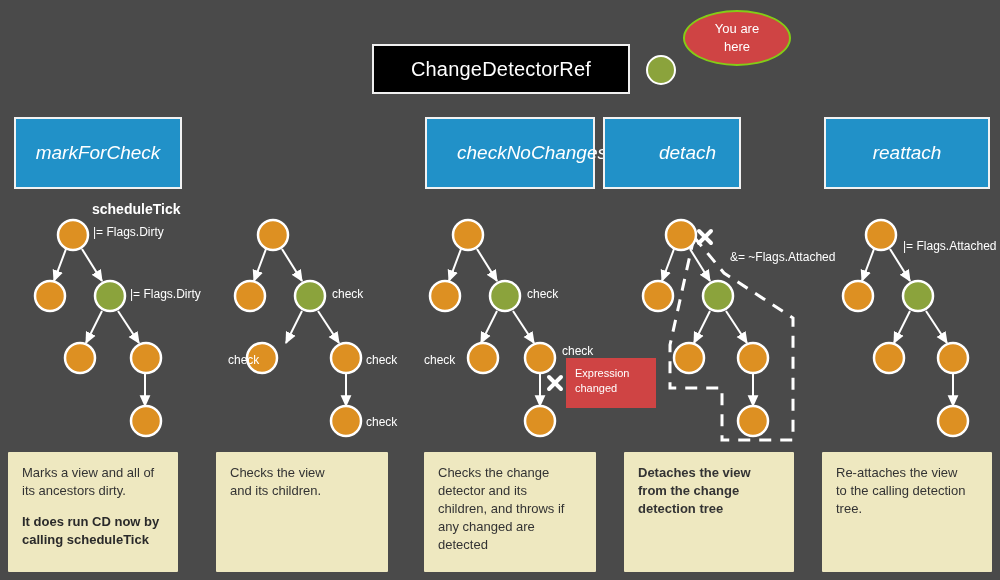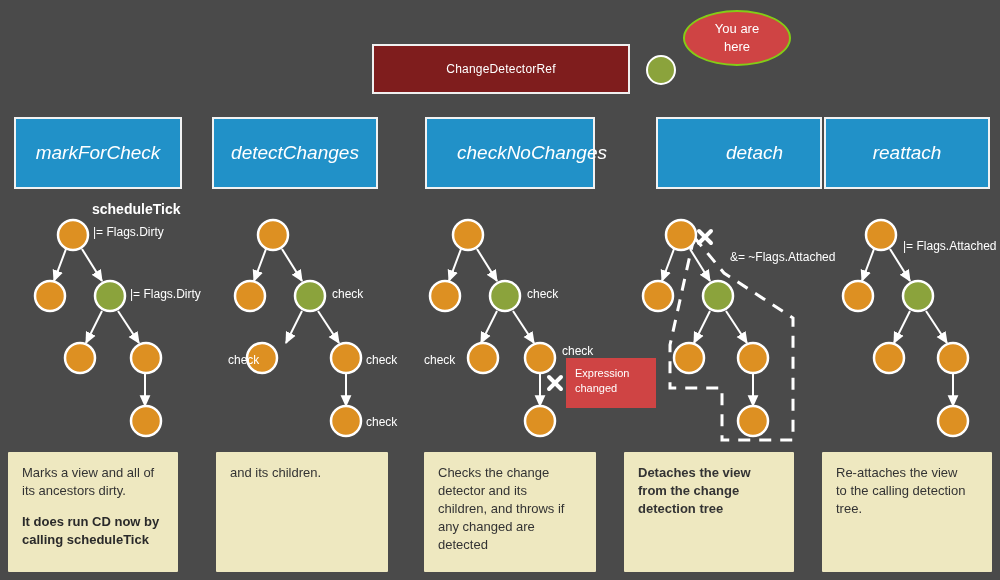--- a/index.html
+++ b/index.html
@@ -10,25 +10,25 @@
     font-family:"Liberation Sans", sans-serif;
     overflow:hidden;
     position:relative;
   }
   #stage{position:absolute;left:0;top:0;width:1000px;height:580px;}
 
   
   .title-box{
     position:absolute;
     left:372px;top:44px;width:258px;height:50px;
-    background:#7f1d1d;
+    background:#000000;
     border:2px solid #f0f0f0;
     box-sizing:border-box;
     display:flex;align-items:center;justify-content:center;
-    color:#ffffff;font-size:12px;letter-spacing:.2px;
+    color:#ffffff;font-size:20px;letter-spacing:.2px;
   }
   .here-dot{
     position:absolute;left:646px;top:55px;width:30px;height:30px;
     border-radius:50%;
     background:#8ba33c;border:2px solid #ffffff;box-sizing:border-box;
   }
   .callout{
     position:absolute;left:683px;top:10px;width:108px;height:56px;
     background:#cf4444;border:2px solid #84cc16;box-sizing:border-box;
     border-radius:50%/50%;
@@ -85,27 +85,24 @@
   <div class="callout">
     <div>
       <span>You are</span><br>
       <span>here</span>
     </div>
   </div>
 
   <div class="method-box" style="left:14px;width:168px;">
     <span>markForCheck</span>
   </div>
-  <div class="method-box" style="left:212px;width:166px;">
-    <span>detectChanges</span>
-  </div>
   <div class="method-box" style="left:425px;width:170px;padding-left:44px;">
     <span>checkNoChanges</span>
   </div>
-  <div class="method-box" style="left:656px;width:166px;padding-left:31px;">
+  <div class="method-box" style="left:603px;width:138px;padding-left:31px;">
     <span>detach</span>
   </div>
   <div class="method-box" style="left:824px;width:166px;">
     <span>reattach</span>
   </div>
 
   <svg class="trees" viewBox="0 0 1000 580">
     <defs>
       <marker id="arw" markerWidth="7" markerHeight="7" refX="5.4" refY="3" orient="auto" markerUnits="strokeWidth">
         <path d="M0,0.3 L6,3 L0,5.7 z" fill="#ffffff"></path>
@@ -226,20 +223,21 @@
 
   <div class="desc-box" style="left:8px;width:170px;">
     <div>Marks a view and all of</div>
     <div>its ancestors dirty.</div>
     <div class="gap"></div>
     <div class="b">It does run CD now by</div>
     <div class="b">calling scheduleTick</div>
   </div>
 
   <div class="desc-box" style="left:216px;width:172px;">
+    <div>Checks the view</div>
     <div>and its children.</div>
   </div>
 
   <div class="desc-box" style="left:424px;width:172px;">
     <div>Checks the change</div>
     <div>detector and its</div>
     <div>children, and throws if</div>
     <div>any changed are</div>
     <div>detected</div>
   </div>

